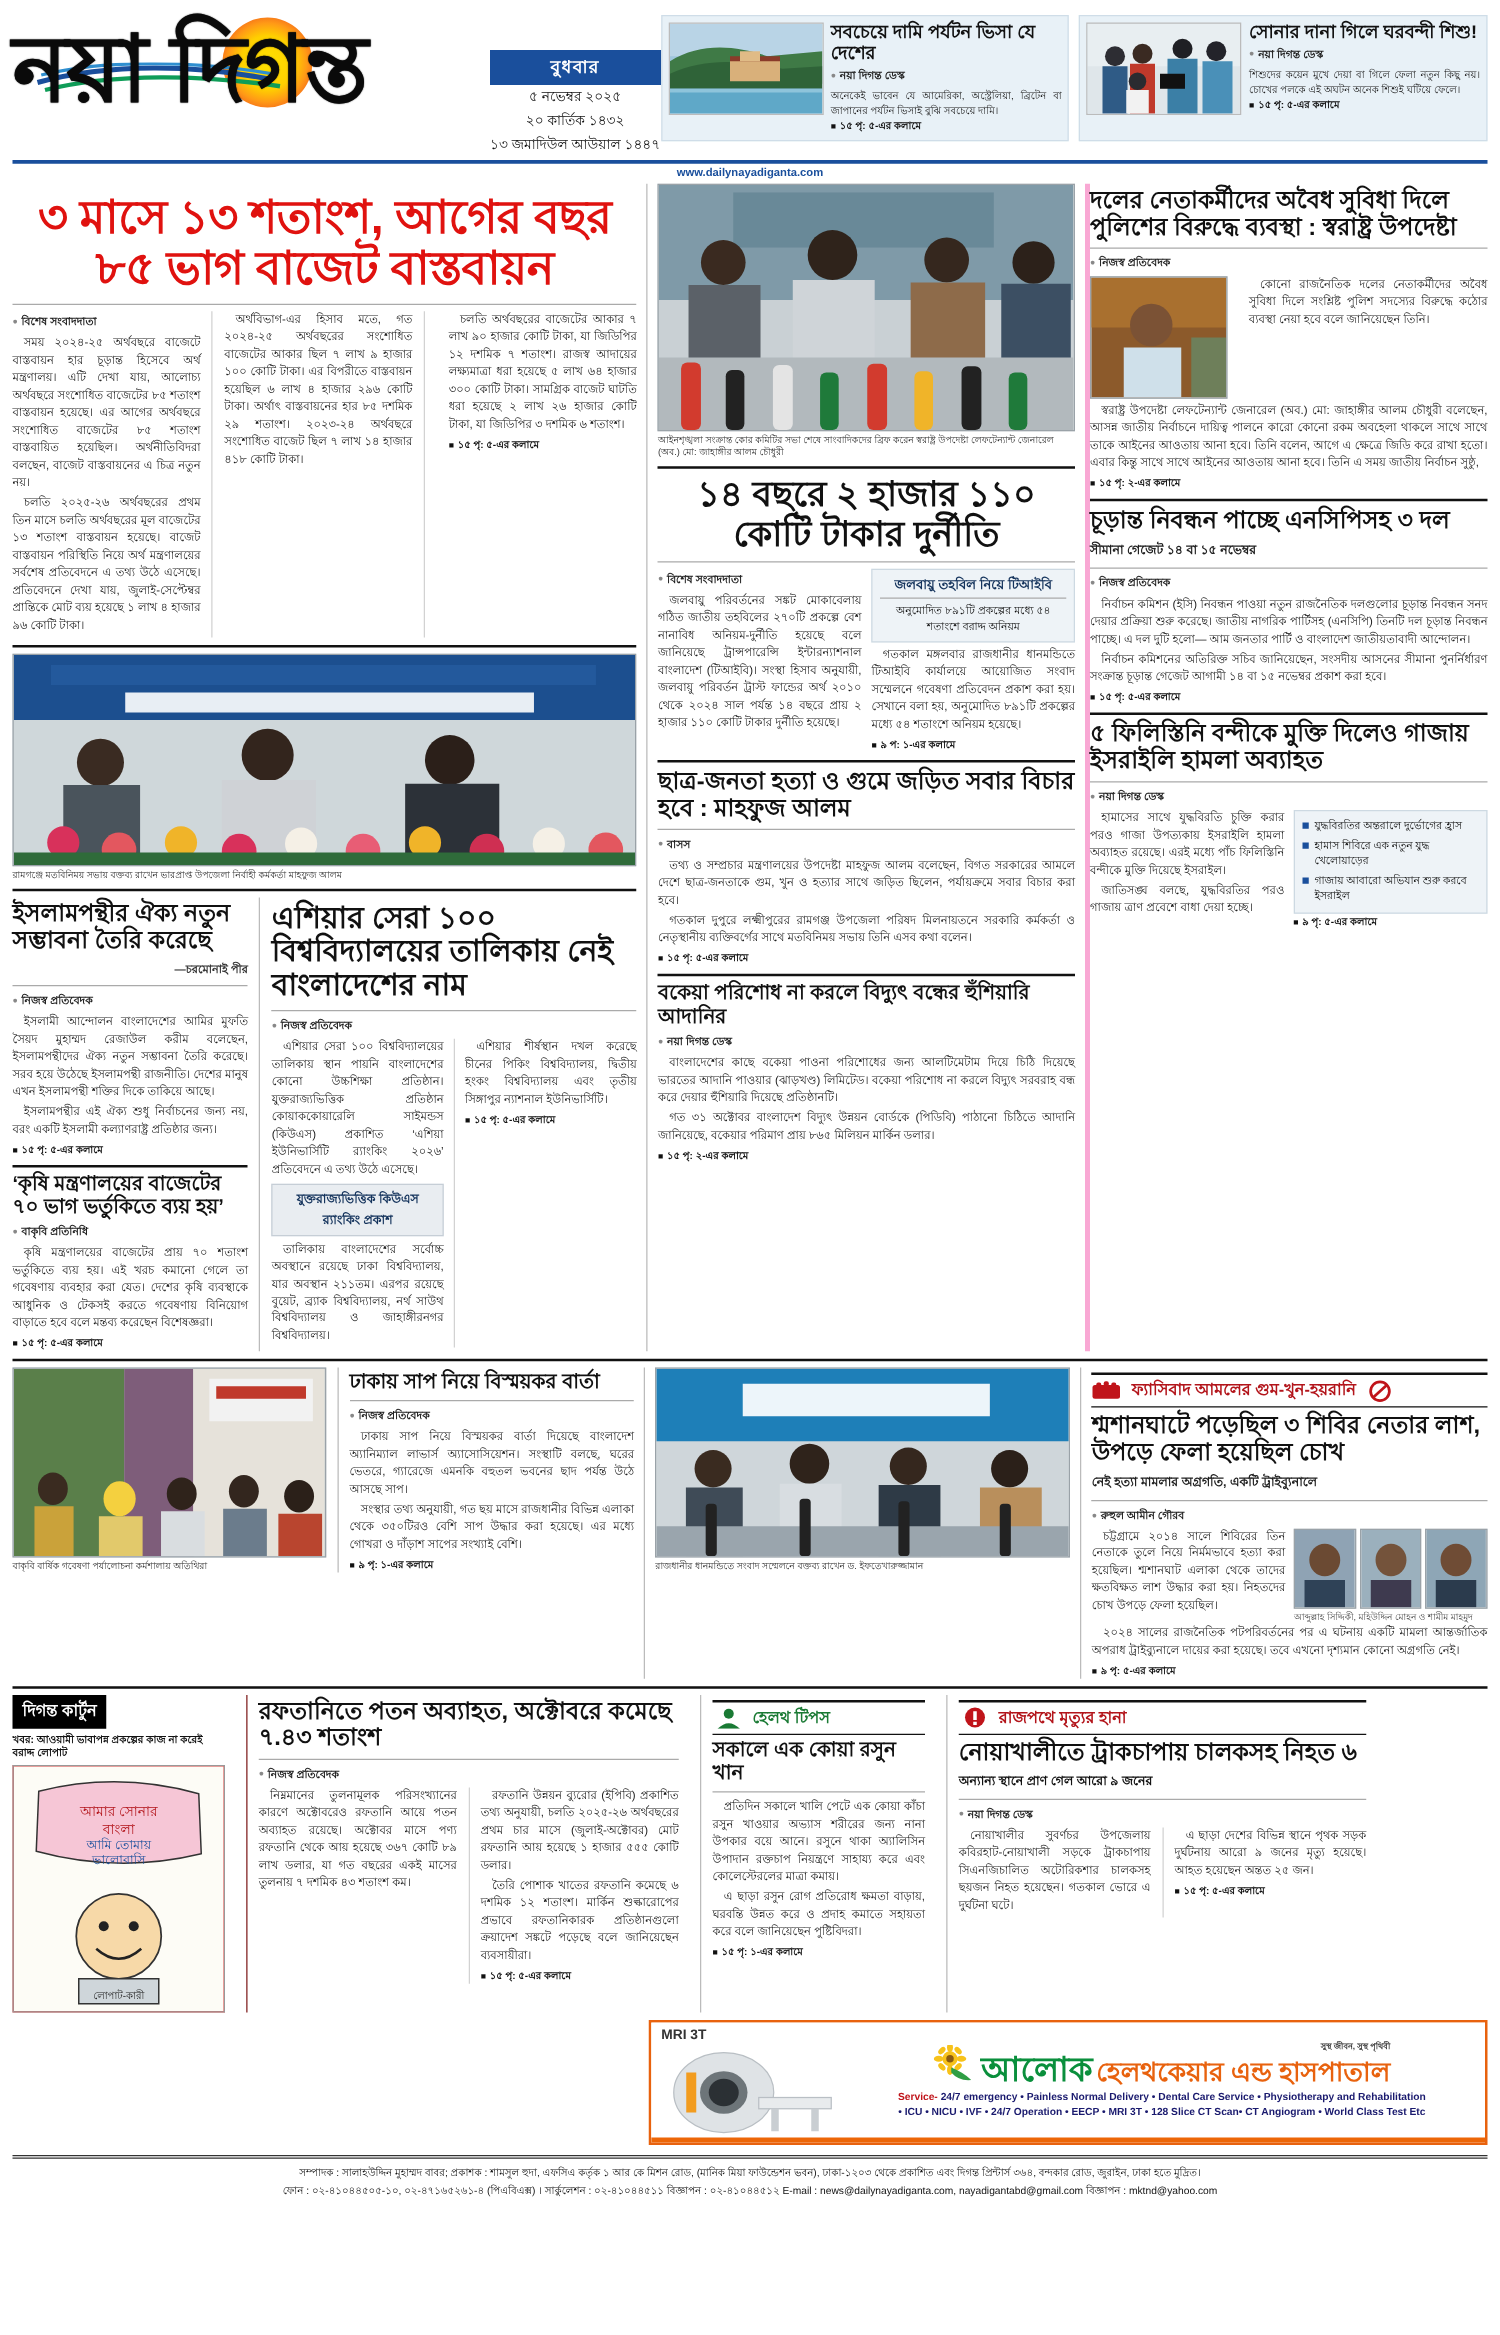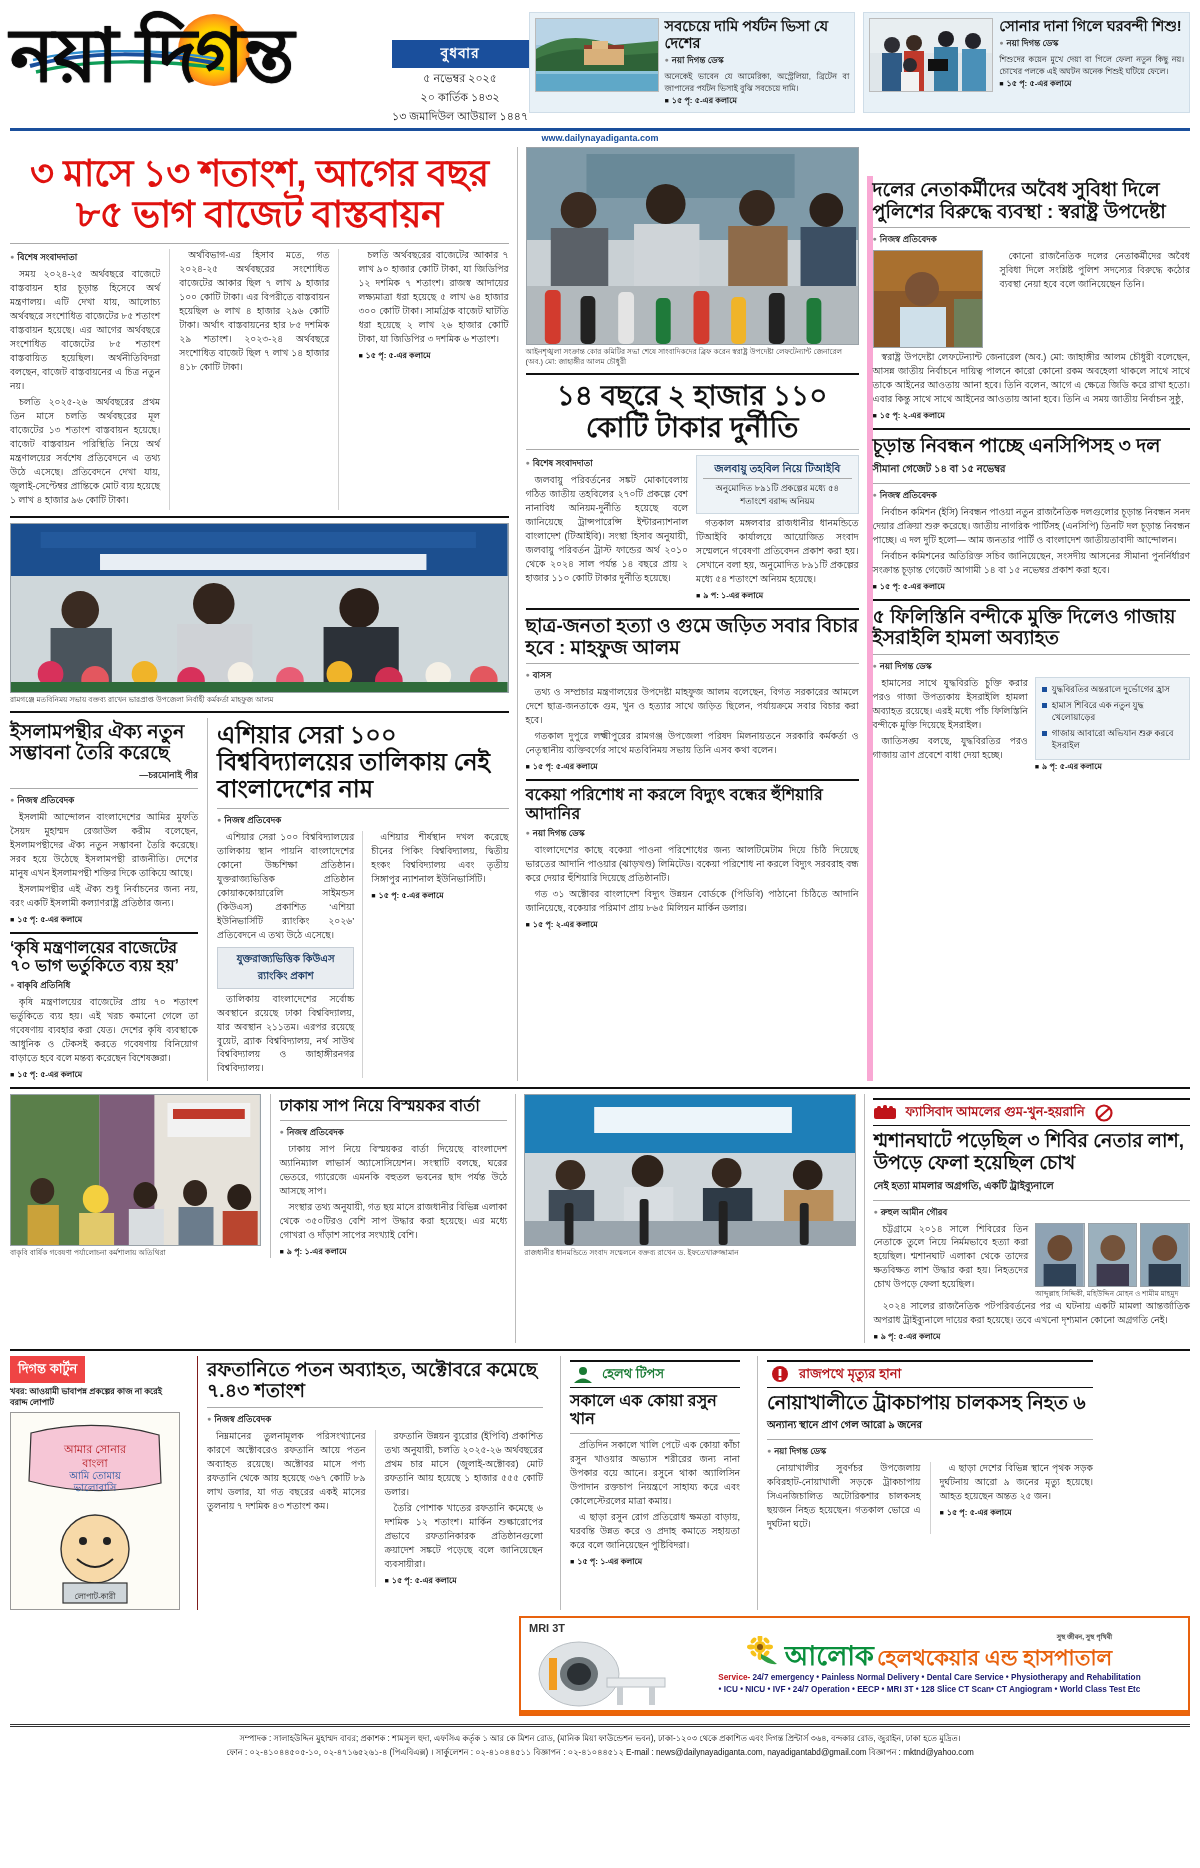--- a/index.html
+++ b/index.html
@@ -68,21 +68,21 @@
   .bullets{font-size:8.6px;line-height:1.45;font-family:Liberation Serif, serif;}
   .bullets div{margin-bottom:3px;padding-left:10px;position:relative;}
   .bullets div:before{content:"";position:absolute;left:0;top:4px;width:5px;height:5px;background:#1a4f9c;}
   .ribbon-grey{background:#e9edf1;border:1px solid #c6ced6;color:#14335c;font-weight:bold;font-size:10px;text-align:center;padding:3px;}
 
   .kicker-bar{display:flex;align-items:center;gap:6px;border-top:2px solid #111;border-bottom:1px solid #111;padding:2px 0;margin:4px 0;}
   .kicker-ico{width:26px;height:18px;flex:0 0 26px;}
   .kicker-txt{font-size:13px;font-weight:bold;color:#b3151b;}
   .kicker-txt.green{color:#1a7a34;}
 
-  .cartoon-head{background:#ef4444;color:#fff;font-weight:bold;font-size:13px;padding:3px 8px;display:inline-block;}
+  .cartoon-head{background:#000000;color:#fff;font-weight:bold;font-size:13px;padding:3px 8px;display:inline-block;}
   .cartoon-box{border:1px solid #999;margin-top:3px;background:#ef4444;height:196px;position:relative;overflow:hidden;}
   .cartoon-sub{font-size:8.2px;font-weight:bold;line-height:1.4;margin:3px 0;}
 
   
   .ad{border:2px solid #e8620e;margin-top:6px;background:#fff;display:flex;flex-direction:column;height:96px;overflow:hidden;}
   .ad-top{display:flex;flex:1;align-items:center;background:#fff;}
   .ad-mri{width:150px;flex:0 0 150px;position:relative;height:100%;}
   .ad-mid{flex:1;padding:14px 4px;}
   .ad-brand{display:flex;align-items:center;gap:4px;justify-content:center;}
   .ad-brand-bn{font-size:27px;font-weight:bold;color:#0a8f3c;line-height:1;}
@@ -348,21 +348,21 @@
 
       <div class="sec-hl xs">বকেয়া পরিশোধ না করলে বিদ্যুৎ বন্ধের হুঁশিয়ারি আদানির</div>
       <div class="byline">নয়া দিগন্ত ডেস্ক</div>
       <div class="body-text">
         <p>বাংলাদেশের কাছে বকেয়া পাওনা পরিশোধের জন্য আলটিমেটাম দিয়ে চিঠি দিয়েছে ভারতের আদানি পাওয়ার (ঝাড়খণ্ড) লিমিটেড। বকেয়া পরিশোধ না করলে বিদ্যুৎ সরবরাহ বন্ধ করে দেয়ার হুঁশিয়ারি দিয়েছে প্রতিষ্ঠানটি।</p>
         <p>গত ৩১ অক্টোবর বাংলাদেশ বিদ্যুৎ উন্নয়ন বোর্ডকে (পিডিবি) পাঠানো চিঠিতে আদানি জানিয়েছে, বকেয়ার পরিমাণ প্রায় ৮৬৫ মিলিয়ন মার্কিন ডলার।</p>
       </div>
       <div class="cont">১৫ পৃ: ২-এর কলামে</div>
     </div>
 
-    <div class="col-right" style="border-left:6px solid #f9a8d4;padding-left:0;margin-top:29px;">
+    <div class="col-right" style="border-left:4px solid #f9a8d4;padding-left:0;">
       <div class="sec-hl sm">দলের নেতাকর্মীদের অবৈধ সুবিধা দিলে পুলিশের বিরুদ্ধে ব্যবস্থা : স্বরাষ্ট্র উপদেষ্টা</div>
       <div class="hr-grey"></div>
       <div class="byline">নিজস্ব প্রতিবেদক</div>
       <div style="display:flex;gap:17px;">
         <div class="photo" style="width:108px;height:96px;flex:0 0 108px;">
           <svg viewBox="0 0 108 96" preserveAspectRatio="none" width="108" height="96">
             <rect width="108" height="96" fill="#8c5a2b"></rect>
             <rect x="0" y="0" width="108" height="40" fill="#a9702f"></rect>
             <circle cx="48" cy="38" r="17" fill="#7b5235"></circle>
             <rect x="26" y="56" width="46" height="40" fill="#cfe0ea"></rect>

